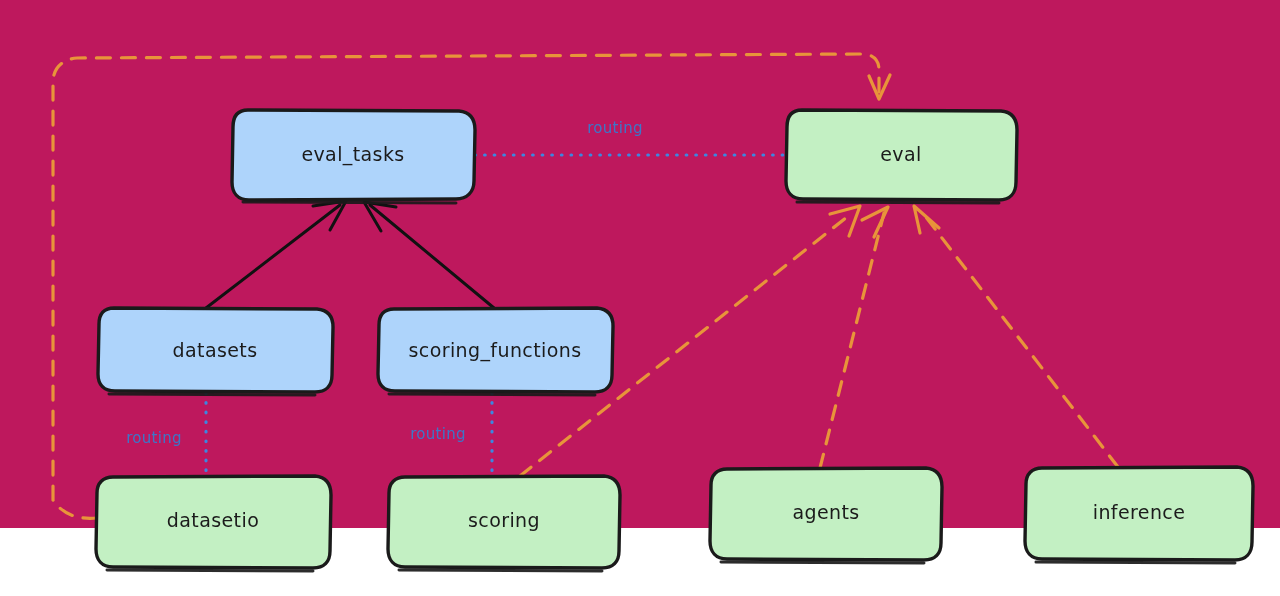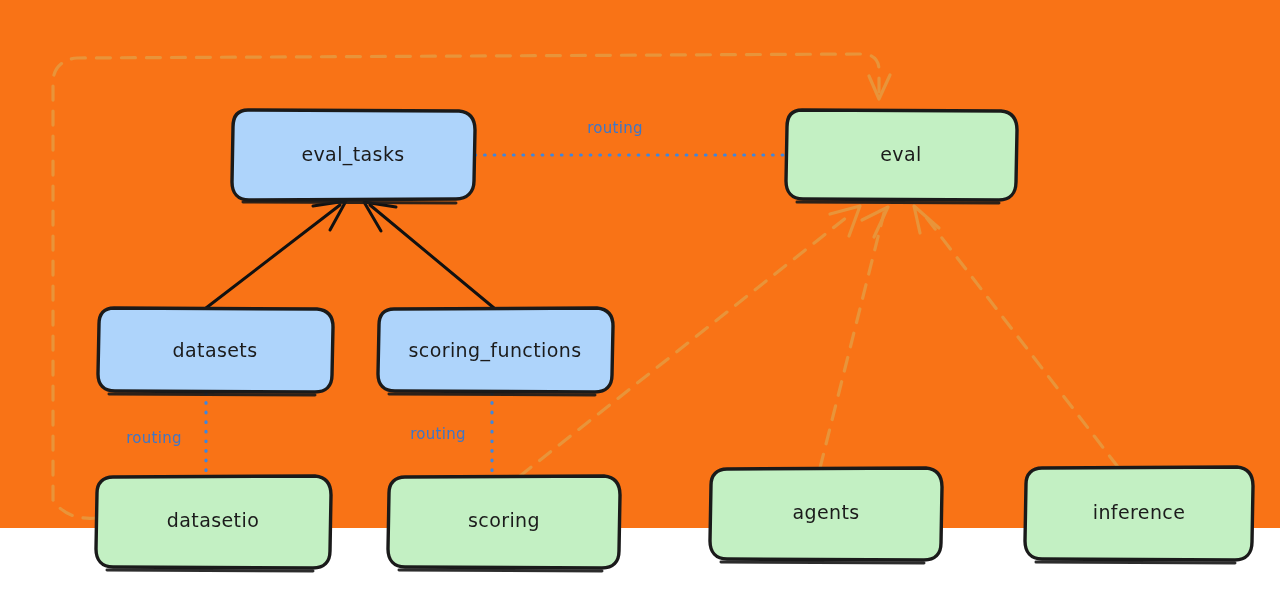--- a/index.html
+++ b/index.html
@@ -10,21 +10,21 @@
   body {
     width: 1280px;
     height: 596px;
     overflow: hidden;
     font-family: "DejaVu Sans", sans-serif;
   }
   #diagram-root {
     position: relative;
     width: 1280px;
     height: 528px;
-    background: #f97316;
+    background: #be185d;
   }
   svg.diagram-canvas {
     position: absolute;
     left: 0;
     top: 0;
     width: 1280px;
     height: 596px;
     display: block;
   }
   .node-label {

